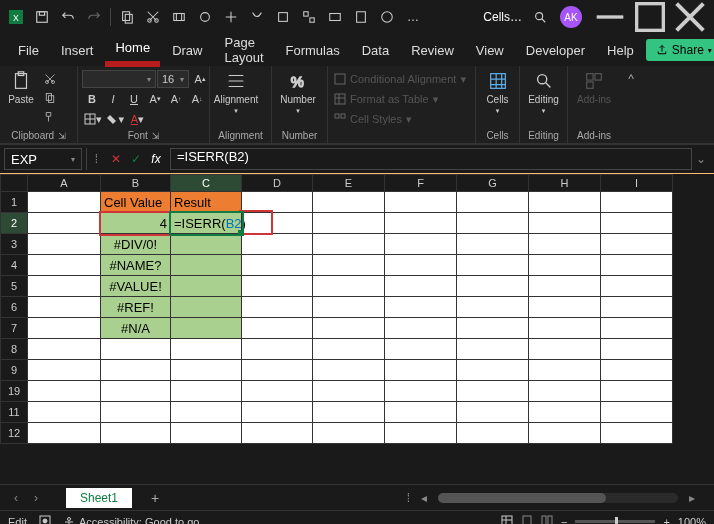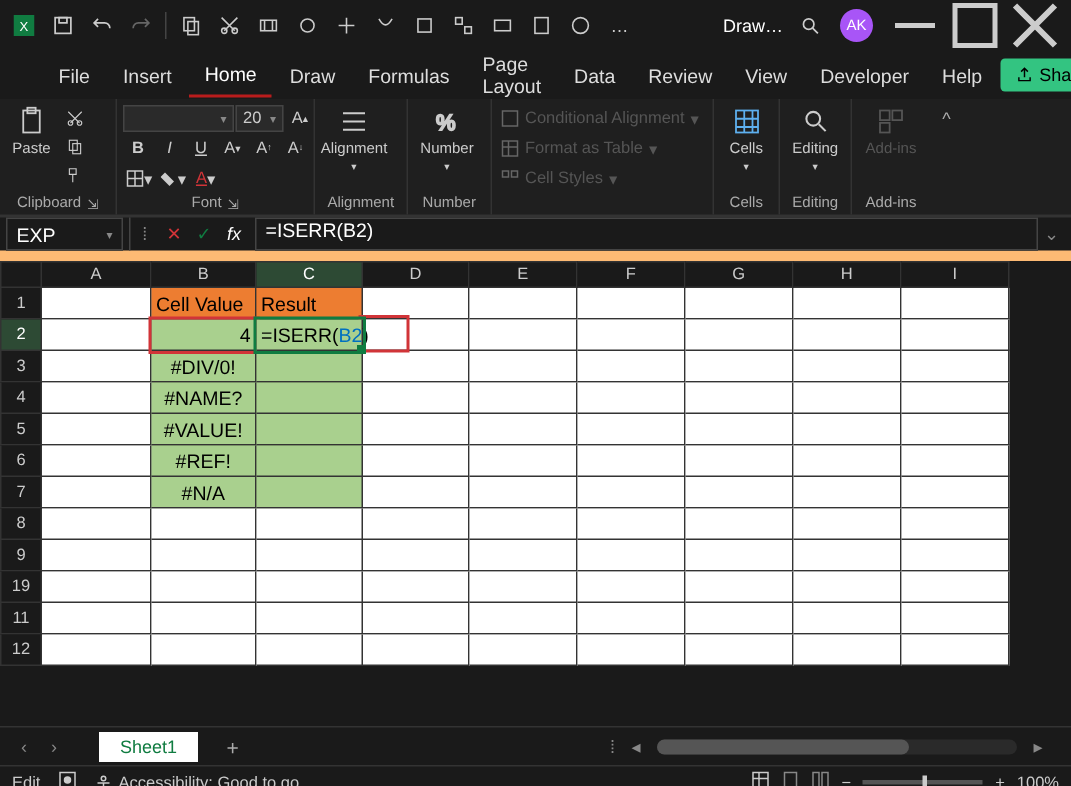--- a/index.html
+++ b/index.html
@@ -5,40 +5,40 @@
   * { box-sizing: border-box; margin: 0; padding: 0; font-family: 'Segoe UI', Arial, sans-serif; }
   body { background: #1a1a1a; width: 714px; height: 524px; overflow: hidden; color: #fff; font-size: 12px; }
   .titlebar { display: flex; align-items: center; height: 34px; background: #1a1a1a; padding: 0 4px; }
   .titlebar .icon-row { display: flex; align-items: center; gap: 2px; }
   .t-btn { width: 24px; height: 24px; display: flex; align-items: center; justify-content: center; color: #ccc; }
   .t-btn svg { width: 14px; height: 14px; }
   .titlebar .spacer { flex: 1; }
   .doc-name { color: #fff; font-size: 12px; padding: 0 6px; }
   .avatar { width: 22px; height: 22px; border-radius: 50%; background: #a855f7; color: #fff; font-size: 10px; display: flex; align-items: center; justify-content: center; margin: 0 8px; }
   .win-btn { width: 40px; height: 28px; display: flex; align-items: center; justify-content: center; color: #ccc; }
-  .menubar { display: flex; align-items: center; height: 32px; background: #1a1a1a; padding: 0 8px; gap: 2px; margin-left: 21px; }
+  .menubar { display: flex; align-items: center; height: 32px; background: #1a1a1a; padding: 0 8px; gap: 2px; }
   .menu-item { padding: 6px 10px; color: #ddd; font-size: 13px; cursor: pointer; }
-  .menu-item.active { border-bottom: 2px solid #b91c1c; color: #fff; }
+  .menu-item.active { border-bottom: 6px solid #b91c1c; color: #fff; }
   .share-btn { margin-left: auto; background: #33c481; color: #000; padding: 4px 10px; border-radius: 3px; font-size: 12px; display: flex; align-items: center; gap: 4px; }
   .ribbon { display: flex; background: #1f1f1f; height: 78px; border-bottom: 1px solid #333; }
   .ribbon-group { display: flex; flex-direction: column; justify-content: space-between; border-right: 1px solid #333; padding: 4px 4px 0 4px; }
   .ribbon-group .label { text-align: center; font-size: 10px; color: #aaa; padding: 2px 0; display: flex; justify-content: center; align-items: center; gap: 4px; }
   .rg-body { display: flex; gap: 2px; align-items: flex-start; flex: 1; }
   .rg-col { display: flex; flex-direction: column; gap: 1px; }
   .rg-row { display: flex; gap: 1px; }
   .rbtn { min-width: 20px; height: 18px; display: flex; align-items: center; justify-content: center; color: #ccc; font-size: 11px; padding: 0 2px; }
   .big-btn { width: 44px; display: flex; flex-direction: column; align-items: center; justify-content: center; color: #ccc; font-size: 10px; gap: 2px; }
   .big-btn svg { width: 22px; height: 22px; }
   .font-sel { width: 74px; }
   .size-sel { width: 32px; }
   .sel { height: 18px; background: #2a2a2a; border: 1px solid #444; color: #ccc; font-size: 11px; display: flex; align-items: center; padding: 0 4px; justify-content: space-between; }
   .sel .arrow { font-size: 8px; color: #888; }
   .disabled { color: #555; }
   .collapse-arrow { width: 22px; display: flex; align-items: flex-start; justify-content: center; color: #aaa; padding-top: 6px; }
-  .formula-bar { display: flex; align-items: center; height: 30px; background: #1a1a1a; border-top: 1px solid #333; border-bottom: 7px solid #fdba74; padding: 2px 4px; }
+  .formula-bar { display: flex; align-items: center; height: 30px; background: #1a1a1a; border-top: 1px solid #333; border-bottom: 1px solid #fdba74; padding: 2px 4px; }
   .name-box { width: 78px; height: 22px; background: #1a1a1a; border: 1px solid #444; color: #fff; display: flex; align-items: center; padding: 0 6px; font-size: 13px; justify-content: space-between; }
   .fb-btns { display: flex; align-items: center; gap: 0; margin: 0 4px; }
   .fb-btn { width: 20px; height: 22px; display: flex; align-items: center; justify-content: center; font-size: 12px; }
   .fb-input { flex: 1; height: 22px; background: #1a1a1a; border: 1px solid #444; color: #fff; padding: 0 6px; font-size: 13px; }
   .fb-expand { width: 18px; color: #888; display:flex; align-items:center; justify-content:center; }
   .grid-area { position: relative; height: 310px; background: #1a1a1a; overflow: hidden; }
   .grid { position: absolute; inset: 0; }
   .col-headers { display: flex; height: 18px; }
   .corner { width: 28px; height: 18px; background: #1a1a1a; border: 1px solid #333; }
   .ch { height: 18px; background: #1a1a1a; border: 1px solid #333; border-left: none; color: #ccc; font-size: 11px; display: flex; align-items: center; justify-content: center; }
@@ -156,21 +156,21 @@
     <div class="t-btn">
         <svg viewBox="0 0 16 16" fill="none" stroke="#ccc" stroke-width="1.2">
           <circle cx="8" cy="8" r="6"></circle>
         </svg>
       </div>
     <div class="t-btn">
         <span>…</span>
       </div>
   </div>
   <div class="spacer"></div>
-  <div class="doc-name">Draw…</div>
+  <div class="doc-name">Cells…</div>
   <div class="t-btn">
       <svg viewBox="0 0 16 16" fill="none" stroke="#ccc" stroke-width="1.3">
         <circle cx="7" cy="7" r="4"></circle>
         <path d="M10 10l4 4"></path>
       </svg>
     </div>
   <div class="avatar">AK</div>
   <div class="win-btn">
       <svg viewBox="0 0 12 12">
         <path d="M2 6h8" stroke="#ccc" stroke-width="1"></path>
@@ -186,22 +186,22 @@
         <path d="M2 2l8 8M10 2l-8 8"></path>
       </svg>
     </div>
 </div>
 
 <div class="menubar">
   <div class="menu-item">File</div>
   <div class="menu-item">Insert</div>
   <div class="menu-item active">Home</div>
   <div class="menu-item">Draw</div>
+  <div class="menu-item">Page Layout</div>
   <div class="menu-item">Formulas</div>
-  <div class="menu-item">Page Layout</div>
   <div class="menu-item">Data</div>
   <div class="menu-item">Review</div>
   <div class="menu-item">View</div>
   <div class="menu-item">Developer</div>
   <div class="menu-item">Help</div>
   <div class="share-btn">
     <svg class="small-icon" viewBox="0 0 16 16" fill="none" stroke="#000" stroke-width="1.3">
         <path d="M8 2v8M5 5l3-3 3 3M3 10v3h10v-3"></path>
       </svg>
     <span>Share</span> 
@@ -247,21 +247,21 @@
   </div>
 
   <div class="ribbon-group" style="width:132px">
     <div class="rg-body rg-col" style="gap:2px">
       <div class="rg-row">
         <div class="sel font-sel">
             <span></span>
             <span class="arrow">▾</span>
           </div>
         <div class="sel size-sel">
-            <span>20</span>
+            <span>16</span>
             <span class="arrow">▾</span>
           </div>
         <div class="rbtn">A<sup style="font-size:7px">▴</sup></div>
       </div>
       <div class="rg-row">
         <div class="rbtn" style="font-weight:bold">B</div>
         <div class="rbtn" style="font-style:italic">I</div>
         <div class="rbtn" style="text-decoration:underline">U</div>
         <div class="rbtn">A<sup style="font-size:7px">▾</sup></div>
         <div class="rbtn">A<sup style="font-size:6px">↑</sup></div>

